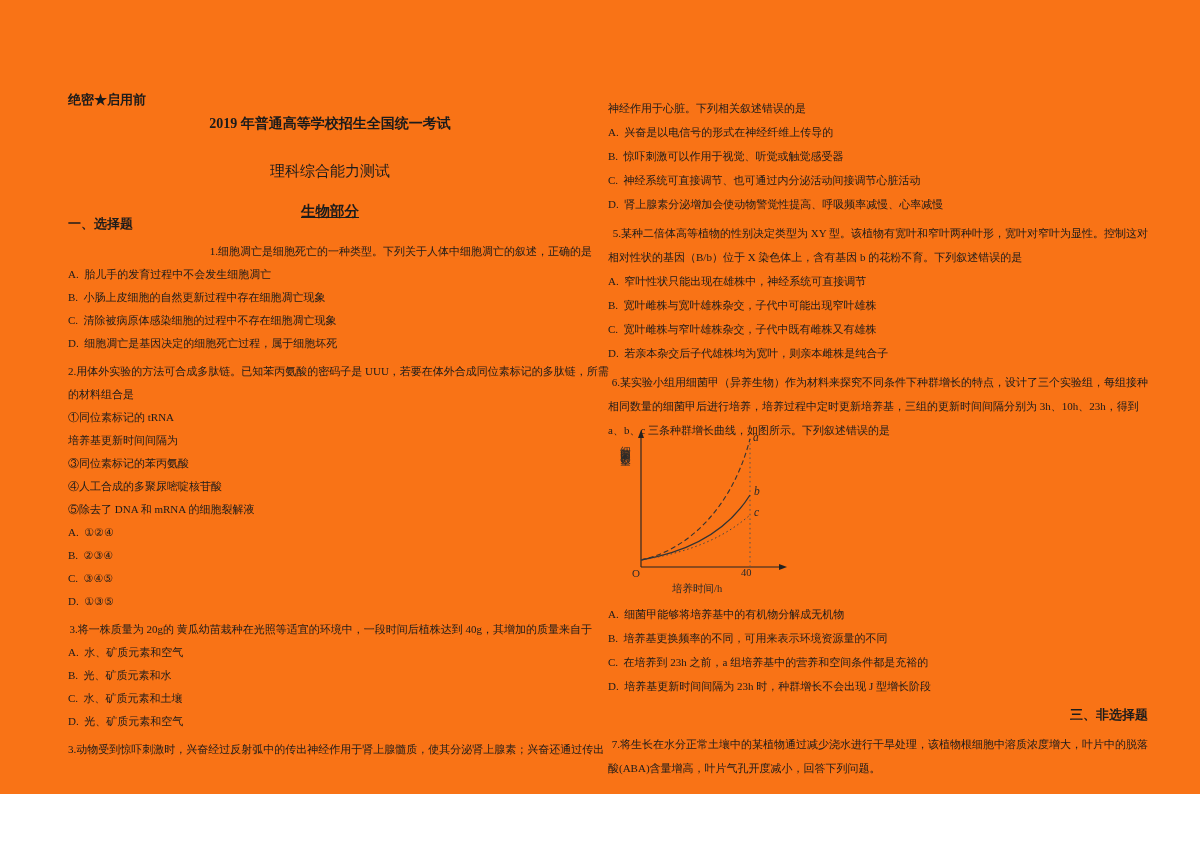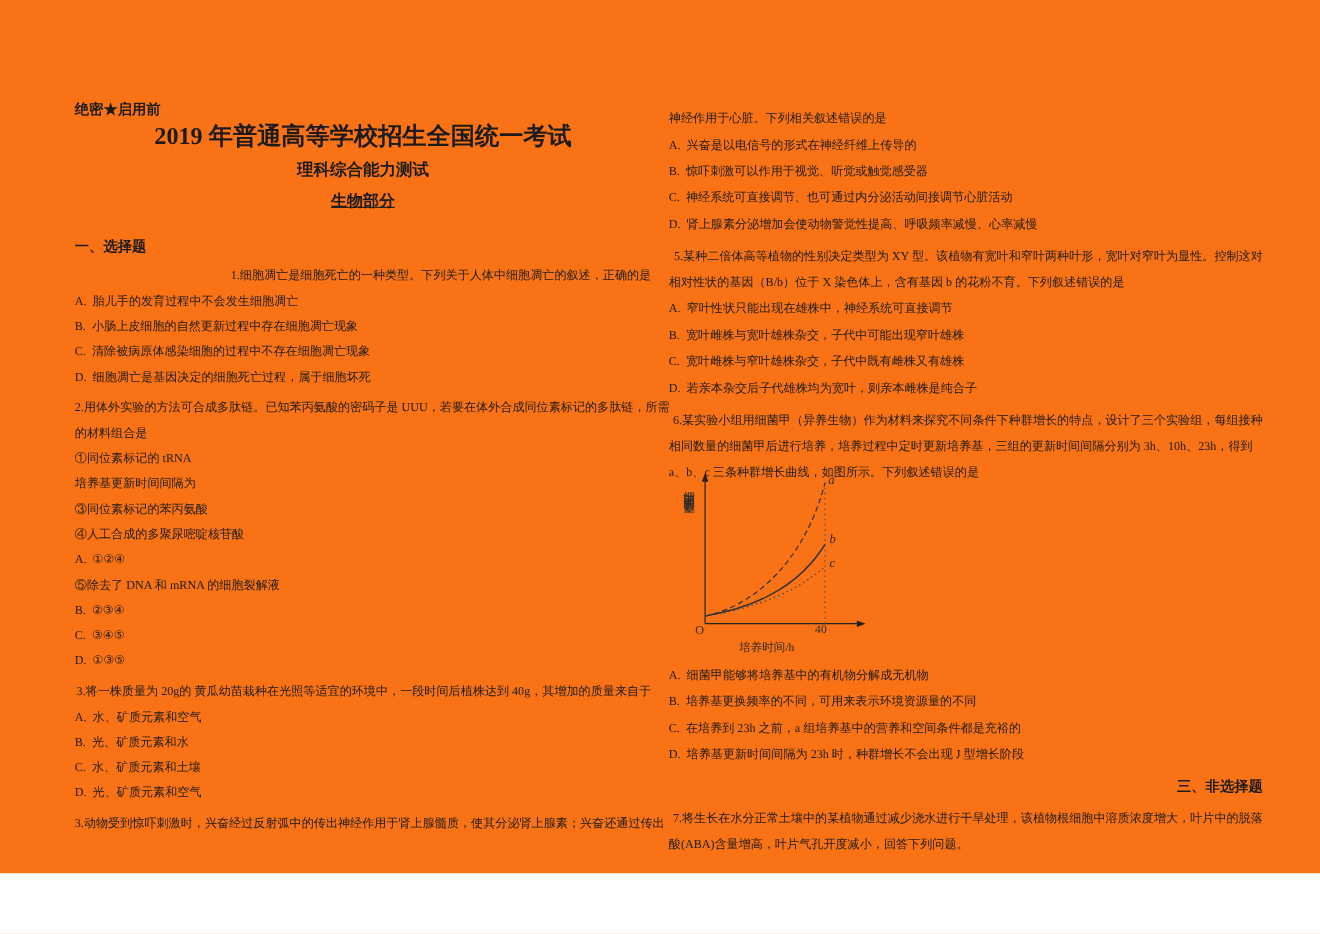--- a/index.html
+++ b/index.html
@@ -1,21 +1,21 @@
 <!DOCTYPE html>
 <html><head>
 <meta charset="utf-8">
 <style>
   html,body{margin:0;padding:0;background:#ffffff;}
   .page{position:relative;width:1200px;height:794px;background:#f97316;overflow:hidden;
         font-family:"Liberation Serif","DejaVu Serif",serif;color:#1b1b1b;}
   .sec-label{position:absolute;left:68px;top:91px;font-size:13px;font-weight:bold;}
   .titles{position:absolute;left:68px;top:114px;width:524px;text-align:center;}
-  .t1{font-size:22px;font-weight:bold;line-height:20px;margin-bottom:12px;}
-  .t2{font-size:15px;font-weight:bold;line-height:18px;margin-bottom:10px;}
+  .t1{font-size:14px;font-weight:bold;line-height:20px;margin-bottom:28px;}
+  .t2{font-size:15px;font-weight:normal;line-height:18px;margin-bottom:22px;}
   .t3{font-size:14.5px;font-weight:bold;line-height:18px;text-decoration:underline;}
   .col{position:absolute;font-size:11px;}
   .col .line{height:23px;line-height:23px;white-space:pre;}
   .left{left:68px;top:212px;width:524px;}
   .right{left:608px;top:96px;width:540px;}
   .right .line{height:24px;line-height:24px;}
   .gap{margin-top:5px;text-align:right;}
   .section-line{font-weight:bold;font-size:13px;}
   
   .chart-wrap{position:relative;margin-top:-12px;height:172px;width:300px;}
@@ -49,22 +49,22 @@
       <div class="line">A.  胎儿手的发育过程中不会发生细胞凋亡</div>
       <div class="line">B.  小肠上皮细胞的自然更新过程中存在细胞凋亡现象</div>
       <div class="line">C.  清除被病原体感染细胞的过程中不存在细胞凋亡现象</div>
       <div class="line">D.  细胞凋亡是基因决定的细胞死亡过程，属于细胞坏死</div>
       <div class="line gap">2.用体外实验的方法可合成多肽链。已知苯丙氨酸的密码子是 UUU，若要在体外合成同位素标记的多肽链，所需</div>
       <div class="line">的材料组合是</div>
       <div class="line">①同位素标记的 tRNA</div>
       <div class="line">培养基更新时间间隔为</div>
       <div class="line">③同位素标记的苯丙氨酸</div>
       <div class="line">④人工合成的多聚尿嘧啶核苷酸</div>
+      <div class="line">⑤除去了 DNA 和 mRNA 的细胞裂解液</div>
       <div class="line">A.  ①②④</div>
-      <div class="line">⑤除去了 DNA 和 mRNA 的细胞裂解液</div>
       <div class="line">B.  ②③④</div>
       <div class="line">C.  ③④⑤</div>
       <div class="line">D.  ①③⑤</div>
       <div class="line gap">3.将一株质量为 20g的 黄瓜幼苗栽种在光照等适宜的环境中，一段时间后植株达到 40g，其增加的质量来自于</div>
       <div class="line">A.  水、矿质元素和空气</div>
       <div class="line">B.  光、矿质元素和水</div>
       <div class="line">C.  水、矿质元素和土壤</div>
       <div class="line">D.  光、矿质元素和空气</div>
       <div class="line gap">3.动物受到惊吓刺激时，兴奋经过反射弧中的传出神经作用于肾上腺髓质，使其分泌肾上腺素；兴奋还通过传出</div>
     </div>

